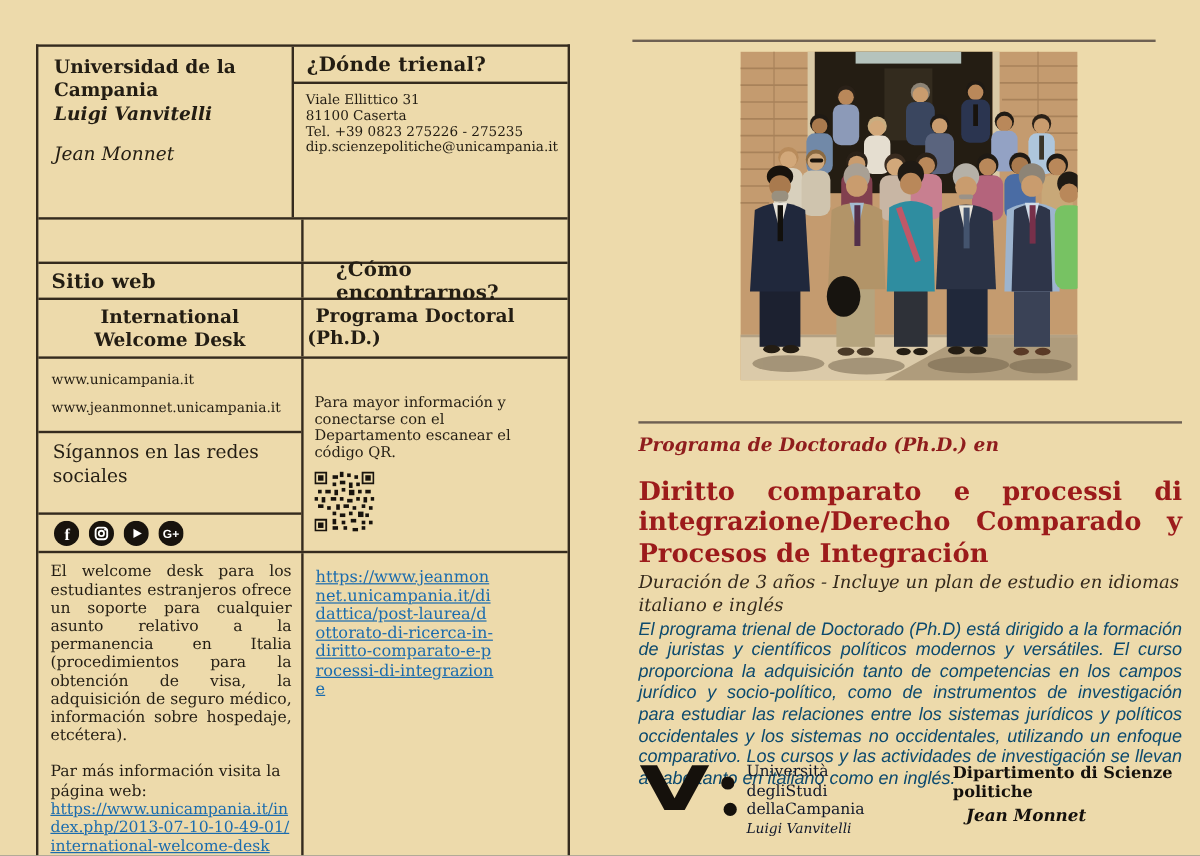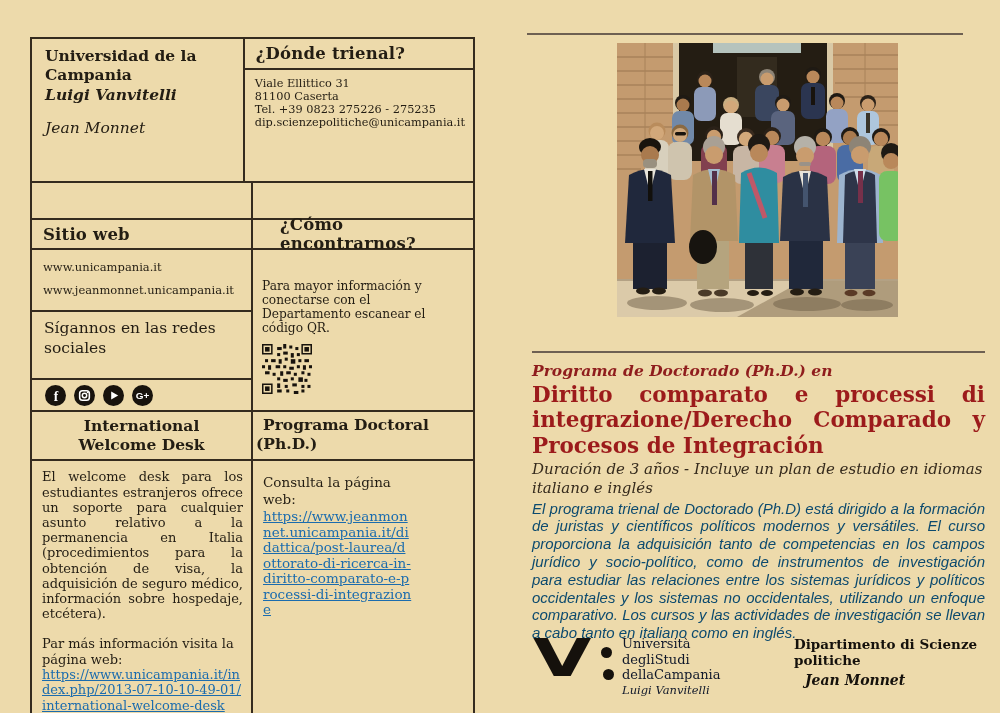--- a/index.html
+++ b/index.html
@@ -58,21 +58,21 @@
     display:block;}
   .iwd-link{font-size:13px;line-height:15.4px;}
   .phd-cell{padding:13px 60px 0 10px;}
   .consulta-label{font-size:13.5px;line-height:1.25;margin-bottom:1px;}
   .phd-link{font-size:13.5px;line-height:15.5px;}
   
   .top-rule{position:absolute;left:527px;top:33px;width:436px;height:2px;background:#6e6052;}
   .photo{position:absolute;left:617px;top:43px;width:281px;height:274px;}
   .rtext{position:absolute;left:532px;top:351px;width:453px;border-top:2px solid #6e6052;}
   .kicker{margin-top:8px;color:#8f1d1d;font-size:15.5px;font-weight:bold;font-style:italic;}
-  .rtitle{margin-top:2px;color:#9c1b1b;font-size:21.5px;font-weight:bold;
+  .rtitle{margin-top:18px;color:#9c1b1b;font-size:21.5px;font-weight:bold;
     line-height:1.18;text-align:justify;}
   .rsub{margin-top:2px;font-size:15px;font-style:italic;line-height:1.25;color:#352a1c;}
   .rbody{margin-top:2px;font-family:"Liberation Sans","DejaVu Sans",sans-serif;
     font-style:italic;font-size:15px;line-height:17.8px;text-align:justify;color:#0c4a6e;}
   .vmark{position:absolute;left:533px;top:633px;font-family:"DejaVu Sans","Liberation Sans",sans-serif;
     font-size:64px;font-weight:bold;color:#15110c;line-height:1;
     transform:scale(1.18,.8);transform-origin:top left;}
   .vdot{position:absolute;width:11px;height:11px;border-radius:50%;background:#15110c;}
   .logo-text{position:absolute;left:622px;top:636px;font-size:13px;line-height:15.5px;color:#0f172a;}
   .logo-tagline{font-style:italic;font-size:11.5px;}
@@ -106,20 +106,25 @@
     </div>
 
     <div class="lrow r2">
       <div class="lcell-l"></div>
       <div class="lcell-r"></div>
     </div>
 
     <div class="lrow r3">
       <div class="lcell-l hdr-cell">Sitio web</div>
       <div class="lcell-r hdr-cell">¿Cómo encontrarnos?</div>
+    </div>
+
+    <div class="lrow r5">
+      <div class="lcell-l hdr2-l">International Welcome Desk</div>
+      <div class="lcell-r hdr2-r">Programa Doctoral (Ph.D.)</div>
     </div>
 
     <div class="lrow r4">
       <div class="lcell-l" style="display:flex;flex-direction:column;">
         <div class="sub-a sites">
           <div>www.unicampania.it</div>
           <div>www.jeanmonnet.unicampania.it</div>
         </div>
         <div class="sub-b">Sígannos en las redes sociales</div>
         <div class="sub-c">
@@ -195,33 +200,27 @@
               <rect x="30" y="27" width="2" height="2"></rect>
             <rect x="10" y="30" width="3" height="2"></rect>
               <rect x="16" y="30" width="2" height="2"></rect>
               <rect x="21" y="31" width="3" height="2"></rect>
               <rect x="26" y="30" width="2" height="2"></rect>
           </g>
         </svg>
       </div>
     </div>
 
-    <div class="lrow r5">
-      <div class="lcell-l hdr2-l">International Welcome Desk</div>
-      <div class="lcell-r hdr2-r">Programa Doctoral (Ph.D.)</div>
-    </div>
-
     <div class="lrow">
       <div class="lcell-l iwd-cell">
         <div class="iwd-body">El welcome desk para los estudiantes estranjeros ofrece un soporte para cualquier asunto relativo a la permanencia en Italia (procedimientos para la obtención de visa, la adquisición de seguro médico, información sobre hospedaje, etcétera).</div>
         <div class="iwd-more">Par más información visita la página web:</div>
         <a href="#" class="blue-link iwd-link">https://www.unicampania.it/index.php/2013-07-10-10-49-01/international-welcome-desk</a>
       </div>
       <div class="lcell-r phd-cell">
-        <div class="consulta-label">Consulta la página web:</div>
         <a href="#" class="blue-link phd-link">https://www.jeanmonnet.unicampania.it/didattica/post-laurea/dottorato-di-ricerca-in-diritto-comparato-e-processi-di-integrazione</a>
       </div>
     </div>
 
   </div>
 
   <div class="top-rule"></div>
 
   <svg class="photo" viewBox="0 0 281 274" role="img">
 

